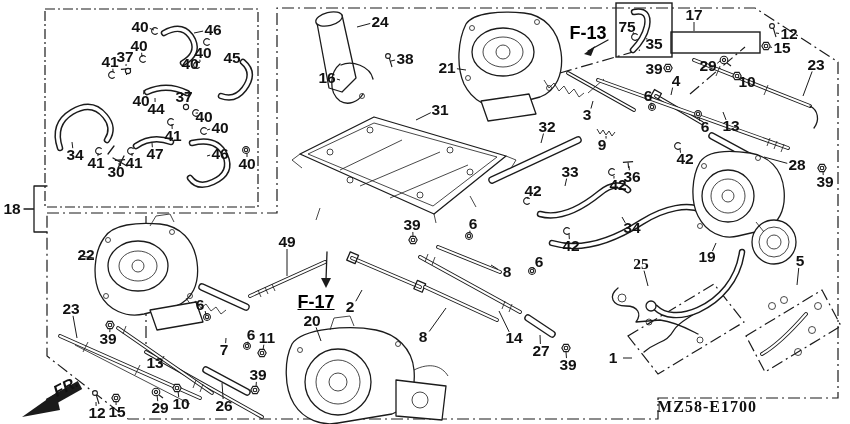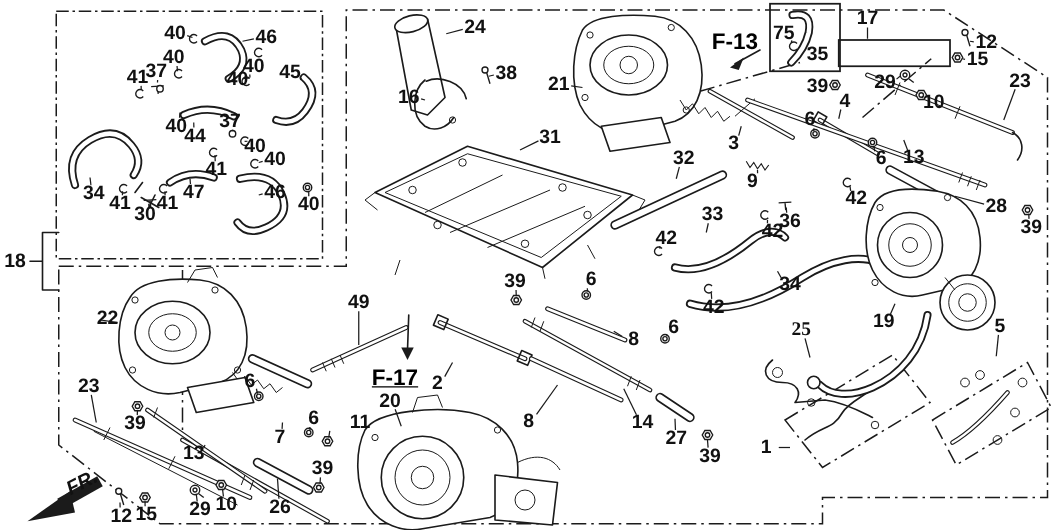--- a/index.html
+++ b/index.html
@@ -555,36 +555,37 @@
       <div class="plabel" style="left: 539px; top: 262px;">6</div>
       <div class="plabel" style="left: 507px; top: 272px;">8</div>
       <div class="plabel" style="left: 287px; top: 242px;">49</div>
       <div class="plabel" style="left: 57px; top: 255px; margin-left: 29px;">22</div>
       <div class="plabel" style="left: 71px; top: 309px;">23</div>
       <div class="plabel" style="left: 108px; top: 339px;">39</div>
       <div class="plabel" style="left: 155px; top: 363px;">13</div>
       <div class="plabel" style="left: 200px; top: 305px;">6</div>
       <div class="plabel" style="left: 251px; top: 335px;">6</div>
       <div class="plabel" style="left: 224px; top: 350px;">7</div>
-      <div class="plabel" style="left: 267px; top: 338px; margin-left: 21px;">11</div>
+      <div class="plabel" style="left: 267px; top: 338px;">11</div>
       <div class="plabel" style="left: 258px; top: 375px;">39</div>
       <div class="plabel" style="left: 224px; top: 406px;">26</div>
       <div class="plabel" style="left: 181px; top: 404px;">10</div>
       <div class="plabel" style="left: 160px; top: 408px;">29</div>
       <div class="plabel" style="left: 117px; top: 412px;">15</div>
       <div class="plabel" style="left: 97px; top: 413px;">12</div>
       <div class="plabel" style="left: 312px; top: 321px;">20</div>
       <div class="plabel" style="left: 350px; top: 307px;">2</div>
       <div class="plabel" style="left: 423px; top: 337px;">8</div>
       <div class="plabel" style="left: 514px; top: 338px;">14</div>
       <div class="plabel" style="left: 541px; top: 351px;">27</div>
       <div class="plabel" style="left: 568px; top: 365px;">39</div>
       <div class="plabel" style="left: 613px; top: 358px;">1</div>
       <div class="figref" style="left: 588px; top: 33px;">F-13</div>
       <div class="figref" style="left: 316px; top: 302px; text-decoration: underline;">F-17</div>
     </div>
 
+  <div class="fixedtxt" id="fig-code" style="left:707px;top:407px;">MZ58-E1700</div>
 
   <div class="fixedtxt" id="fr-wrap" style="left:66px;top:387px;">
     <span>FR.</span>
   </div>
 
 </div>
 
 </body></html>

